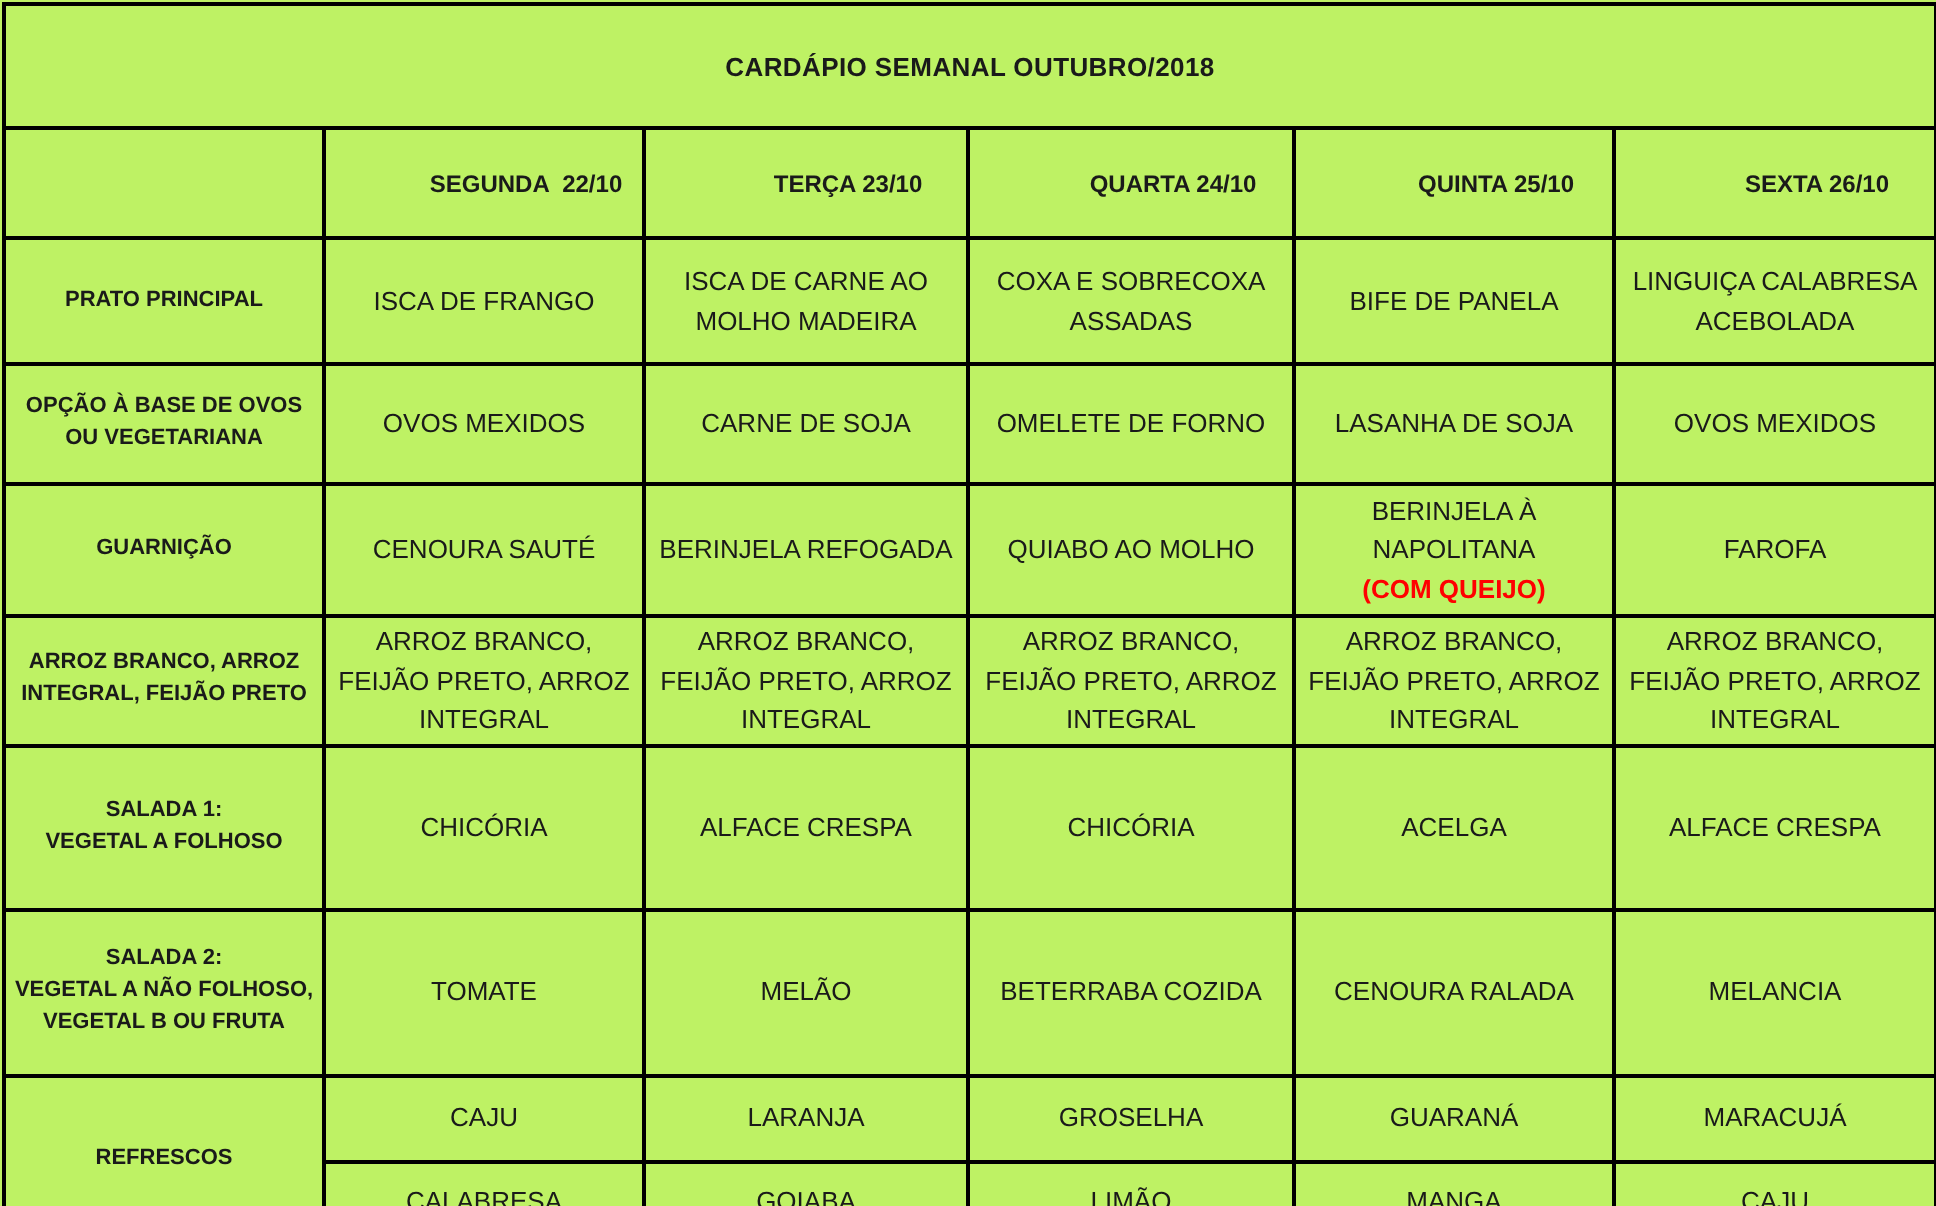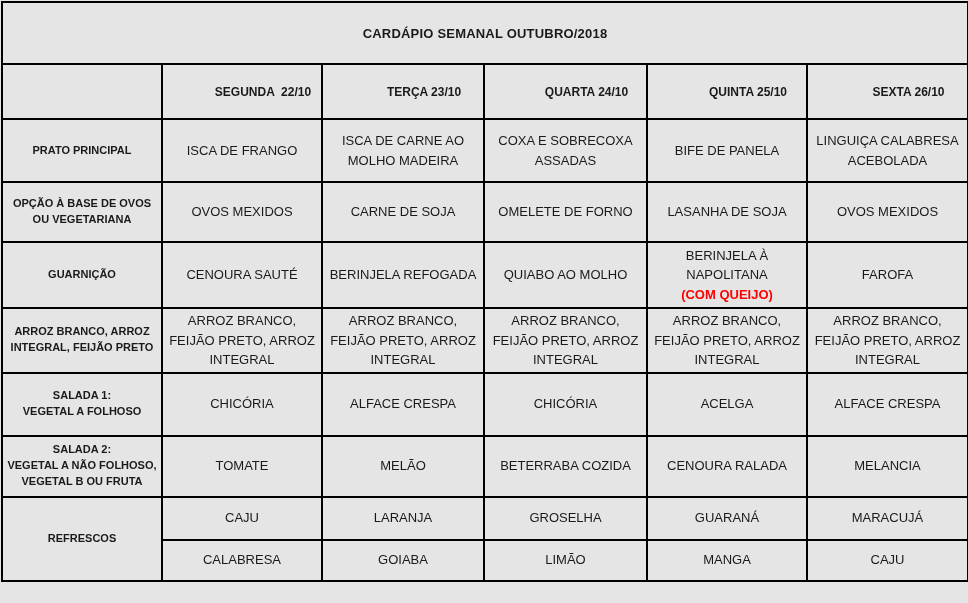--- a/index.html
+++ b/index.html
@@ -1,30 +1,30 @@
 <!DOCTYPE html>
 <html lang="pt-br"><head>
 <meta charset="utf-8">
 <style>
   html, body { margin: 0; padding: 0; background: #ffffff; }
   body { font-family: "Liberation Sans", sans-serif; color: #1a1a1a; }
-  .page { width: 968px; height: 603px; background: #e5e5e5; box-sizing: border-box; padding: 1px; }
+  .page { width: 968px; height: 603px; background: #bef264; box-sizing: border-box; padding: 1px; }
   table.menu { border-collapse: collapse; table-layout: fixed; width: 966px; }
   table.menu td, table.menu th { border: 2px solid #000000; padding: 2px 3px; text-align: center; vertical-align: middle; overflow: hidden; }
   .title-cell { font-weight: bold; font-size: 13px; height: 56px; letter-spacing: 0.2px; }
   tr.r-days th { font-weight: bold; font-size: 12px; white-space: pre-wrap; padding-left: 45px; }
   th.row-label { font-weight: bold; font-size: 11px; white-space: pre-wrap; line-height: 1.45; }
   td.menu-cell { font-size: 13px; line-height: 1.5; }
   .r-days  { height: 55px; }
   .r-prato { height: 63px; }
   .r-opcao { height: 60px; }
   .r-guarn { height: 66px; }
   .r-arroz { height: 56px; }
-  .r-sal1  { height: 63px; }
-  .r-sal2  { height: 61px; }
+  .r-sal1  { height: 82px; }
+  .r-sal2  { height: 83px; }
   .r-ref1  { height: 43px; }
   .r-ref2  { height: 41px; }
   .note { font-weight: bold; display: block; }
 </style>
 </head>
 <body>
 
 <div class="page">
   <table class="menu">
     <colgroup>

